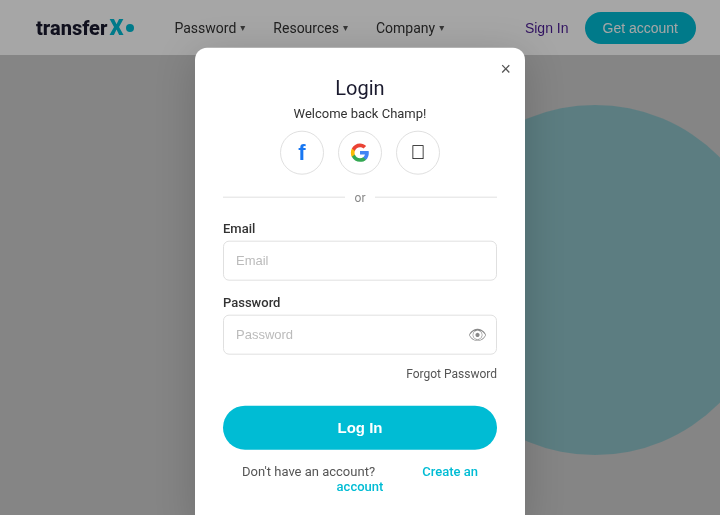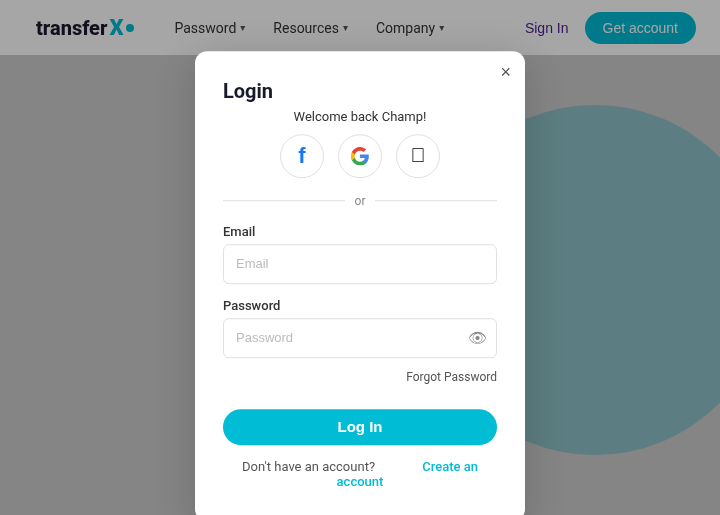--- a/index.html
+++ b/index.html
@@ -178,23 +178,23 @@
       right: 14px;
       background: none;
       border: none;
       font-size: 18px;
       color: #555;
       cursor: pointer;
       line-height: 1;
     }
 
     .modal-title {
-      text-align: left;
+      text-align: center;
       font-size: 20px;
-      font-weight: 700;
+      font-weight: 400;
       color: #1a1a2e;
       margin-bottom: 6px;
     }
 
     .modal-subtitle {
       text-align: center;
       font-size: 13px;
       color: #333;
       margin-bottom: 10px;
     }
@@ -302,21 +302,21 @@
 
     .forgot-link a {
       font-size: 12px;
       color: #555;
       text-decoration: none;
     }
 
     
     .login-btn {
       width: 100%;
-      height: 36px;
+      height: 44px;
       border-radius: 22px;
       background: #00bcd4;
       color: #fff;
       border: none;
       font-size: 15px;
       font-weight: 600;
       cursor: pointer;
       margin-top: 10px;
       margin-bottom: 14px;
     }

